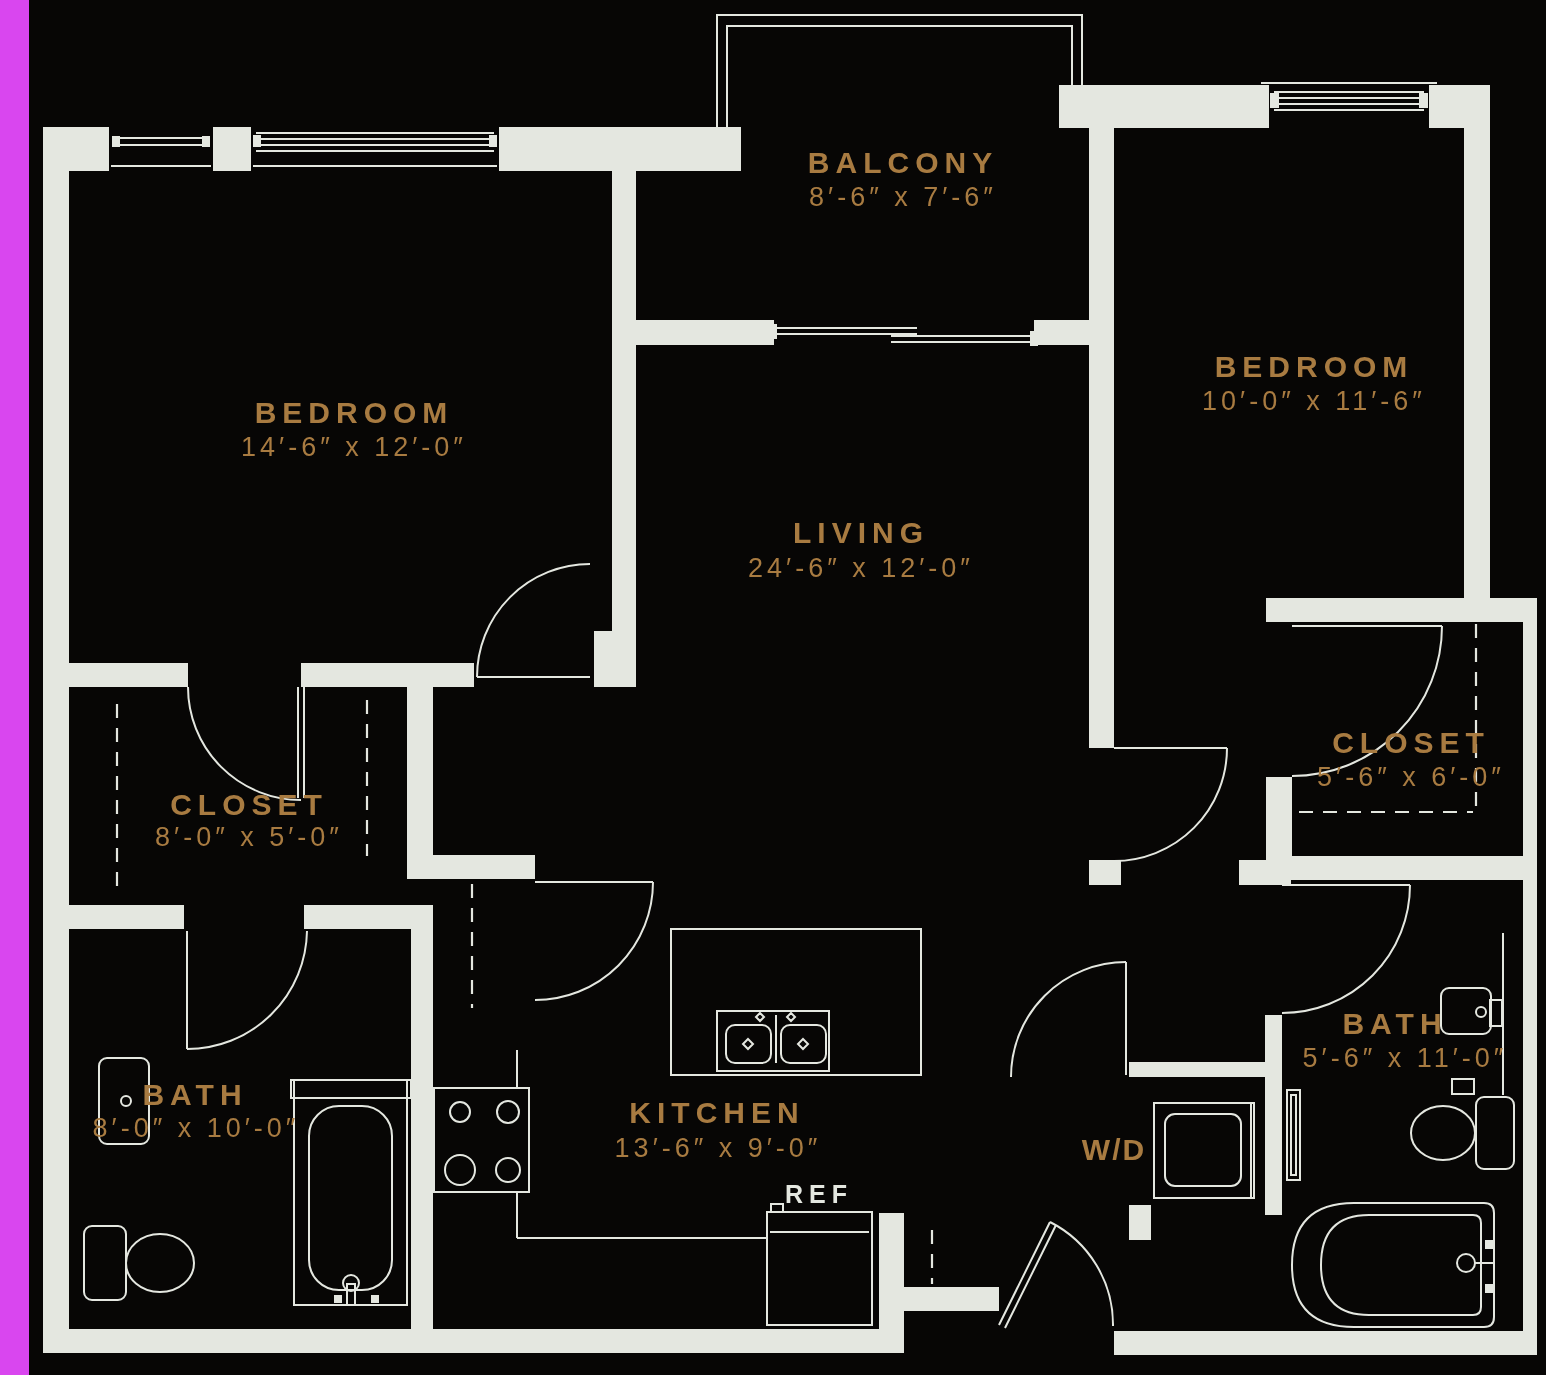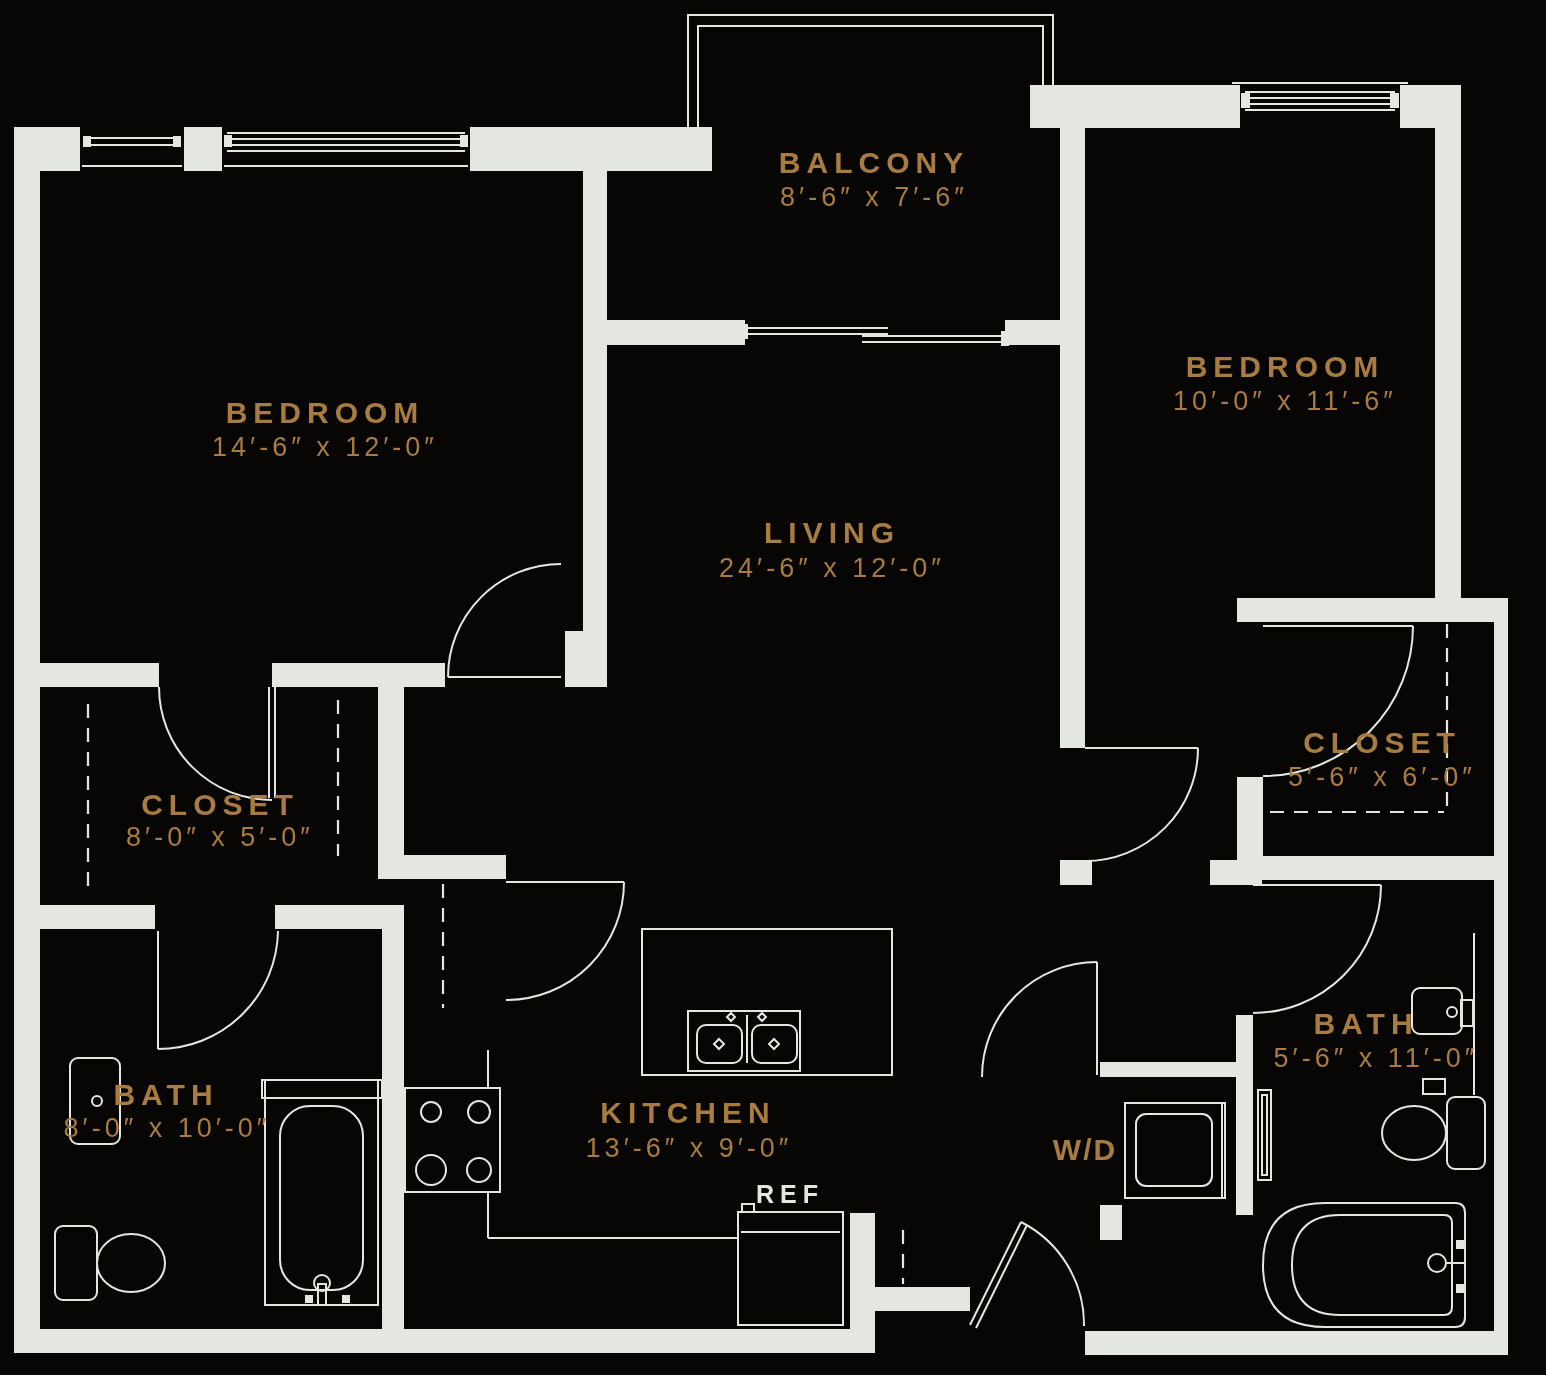--- a/index.html
+++ b/index.html
@@ -1,16 +1,16 @@
 <!DOCTYPE html>
 <html><head>
 <meta charset="utf-8">
 <style>
   html,body{margin:0;padding:0;background:#070605;}
-  .stage{width:1508px;height:1375px;position:relative;background:#d946ef;overflow:hidden;}
+  .stage{width:1508px;height:1375px;position:relative;background:#d946ef;overflow:hidden;padding-left:29px;}
   svg{display:block;}
   .wall{fill:#e4e7e0;stroke:none;}
   .lnthin{stroke:#e4e7e0;stroke-width:2;fill:none;}
   .dash{stroke:#e4e7e0;stroke-width:2.2;fill:none;stroke-dasharray:14 10;}
   .blk{fill:#070605;stroke:none;}
   .sq{fill:#e4e7e0;stroke:none;}
   text{font-family:"Liberation Sans","DejaVu Sans",sans-serif;}
   .room-name{font-weight:bold;font-size:30px;letter-spacing:6px;fill:#a87b41;text-anchor:middle;}
   .room-dims{font-size:27px;letter-spacing:4px;fill:#a87b41;text-anchor:middle;}
   .ref-label{font-weight:bold;font-size:25px;letter-spacing:6px;fill:#e4e7e0;text-anchor:middle;}

